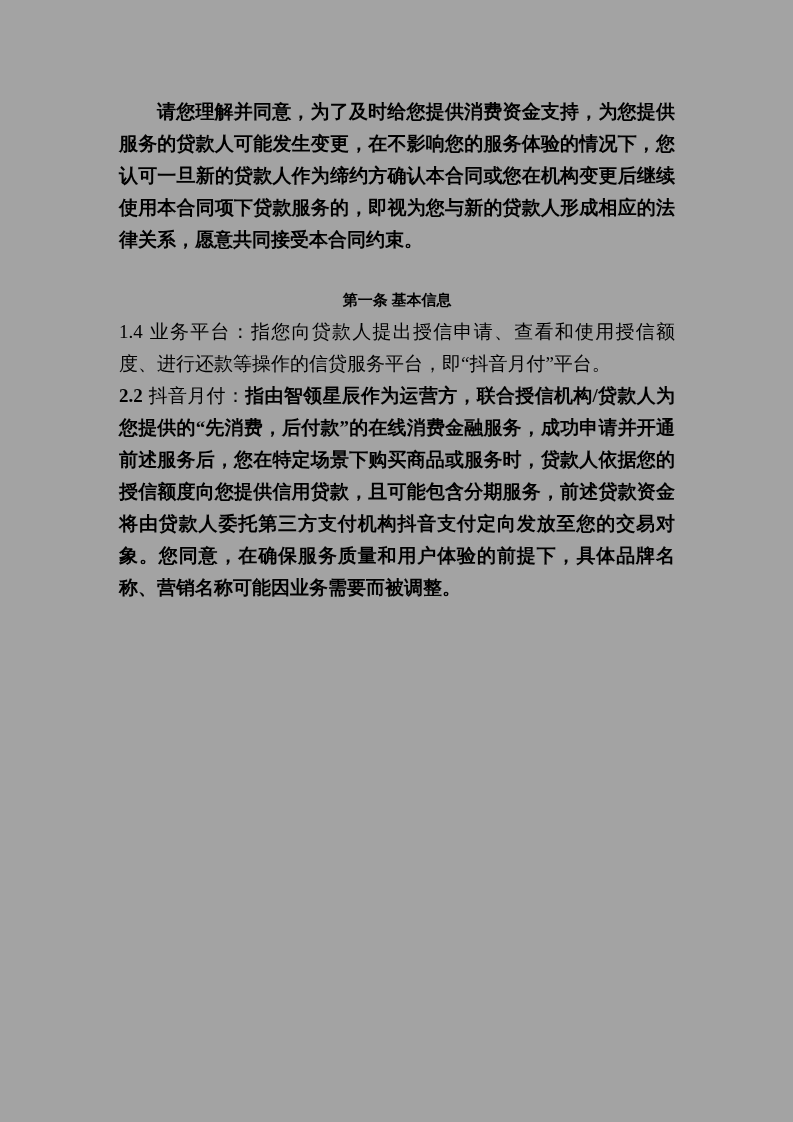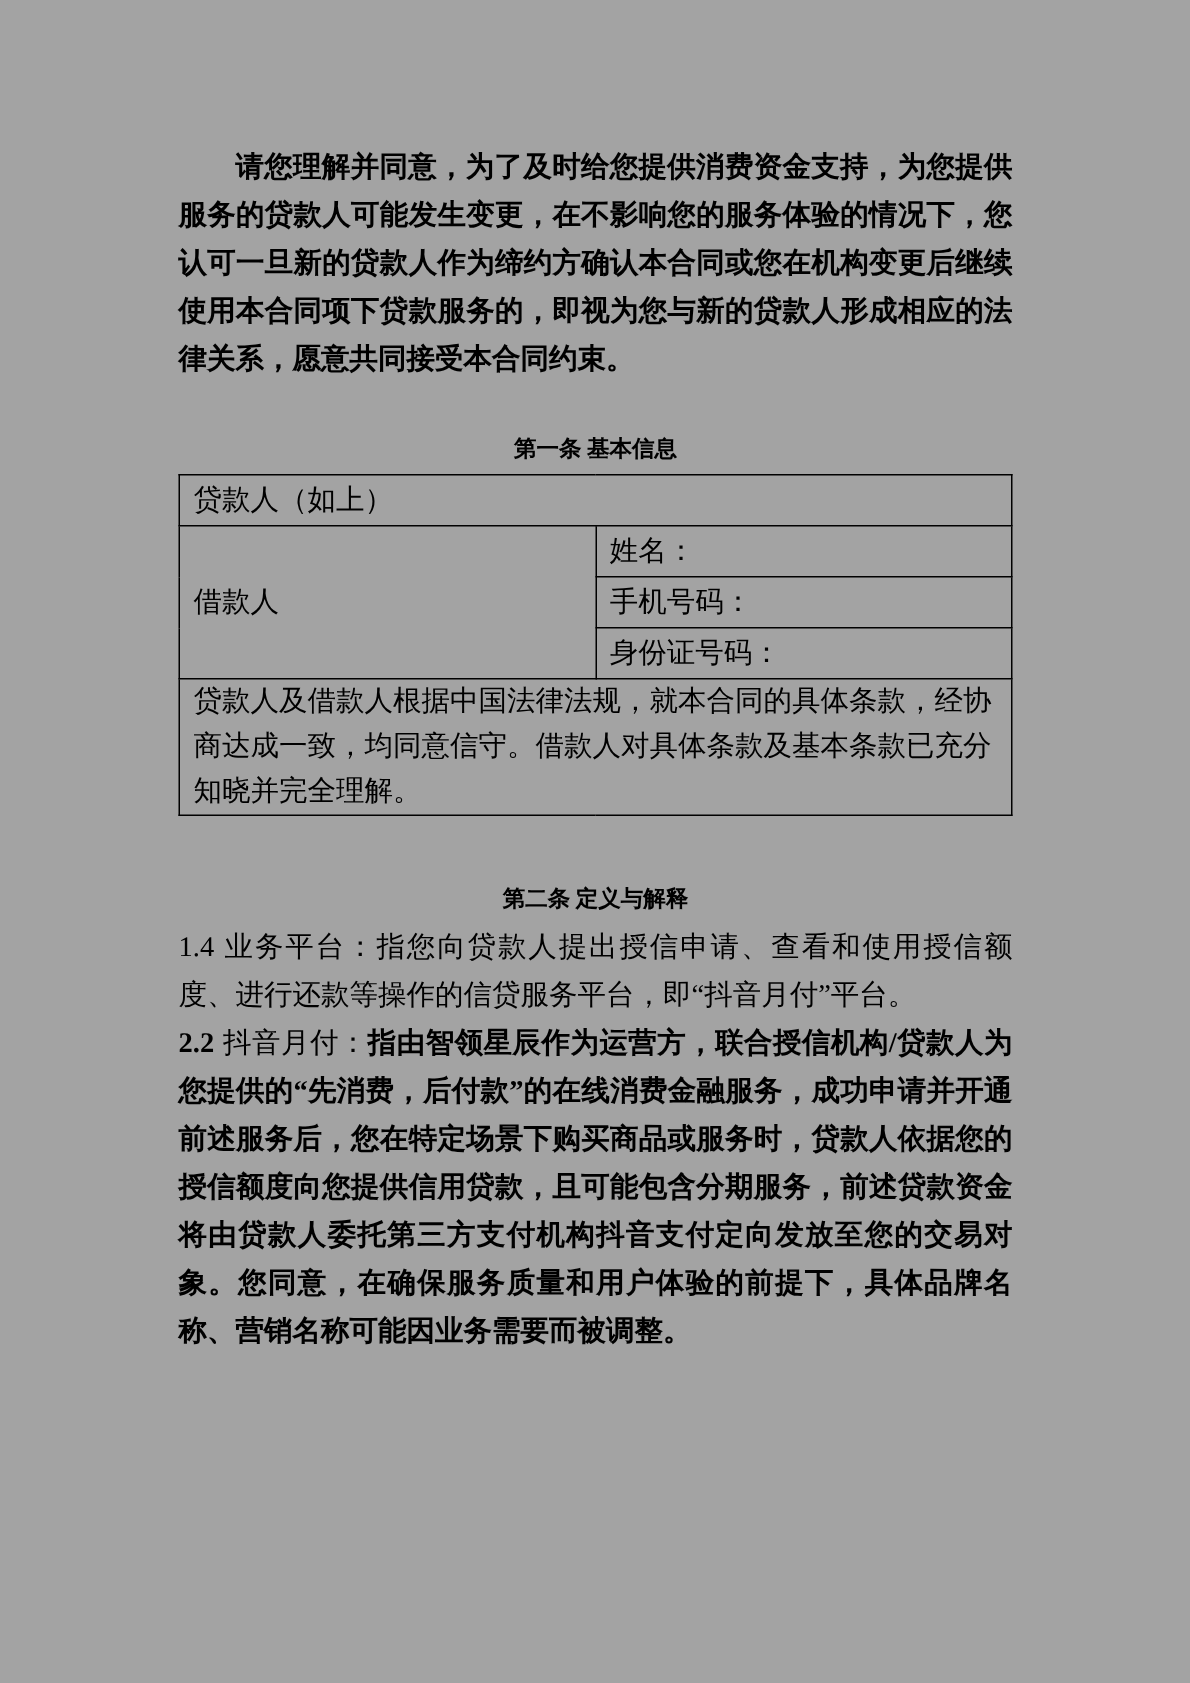--- a/index.html
+++ b/index.html
@@ -67,42 +67,21 @@
 
 <div class="page">
   <div class="content">
 
     <p class="bold indent">请您理解并同意，为了及时给您提供消费资金支持，为您提供服务的贷款人可能发生变更，在不影响您的服务体验的情况下，您认可一旦新的贷款人作为缔约方确认本合同或您在机构变更后继续使用本合同项下贷款服务的，即视为您与新的贷款人形成相应的法律关系，愿意共同接受本合同约束。</p>
 
 
 
     <p class="heading mt28">第一条 基本信息</p>
 
-    <table class="basic-info">
-      <tbody>
-        <tr class="r-line">
-          <td colspan="2">贷款人（如上）</td>
-        </tr>
-        <tr class="r-line">
-          <td class="col-label" rowspan="3">借款人</td>
-          <td>姓名：</td>
-        </tr>
-        <tr class="r-line">
-          <td>手机号码：</td>
-        </tr>
-        <tr class="r-line">
-          <td>身份证号码：</td>
-        </tr>
-        <tr>
-          <td colspan="2" class="agreement-cell">贷款人及借款人根据中国法律法规，就本合同的具体条款，经协商达成一致，均同意信守。借款人对具体条款及基本条款已充分知晓并完全理解。</td>
-        </tr>
-      </tbody>
-    </table>
 
-    <p class="heading mt40">第二条 定义与解释</p>
 
 
     <p class="def"><span class="num">1.4</span><span class="term">业务平台：</span><span>指您向贷款人提出授信申请、查看和使用授信额度、进行还款等操作的信贷服务平台，即“抖音月付”平台。</span></p>
 
     <p class="def bold"><span class="num">2.2</span><span class="term">抖音月付：</span><span>指由智领星辰作为运营方，联合授信机构/贷款人为您提供的“先消费，后付款”的在线消费金融服务，成功申请并开通前述服务后，您在特定场景下购买商品或服务时，贷款人依据您的授信额度向您提供信用贷款，且可能包含分期服务，前述贷款资金将由贷款人委托第三方支付机构抖音支付定向发放至您的交易对象。您同意，在确保服务质量和用户体验的前提下，具体品牌名称、营销名称可能因业务需要而被调整。</span></p>
 
   </div>
 </div>
 
 </body></html>

